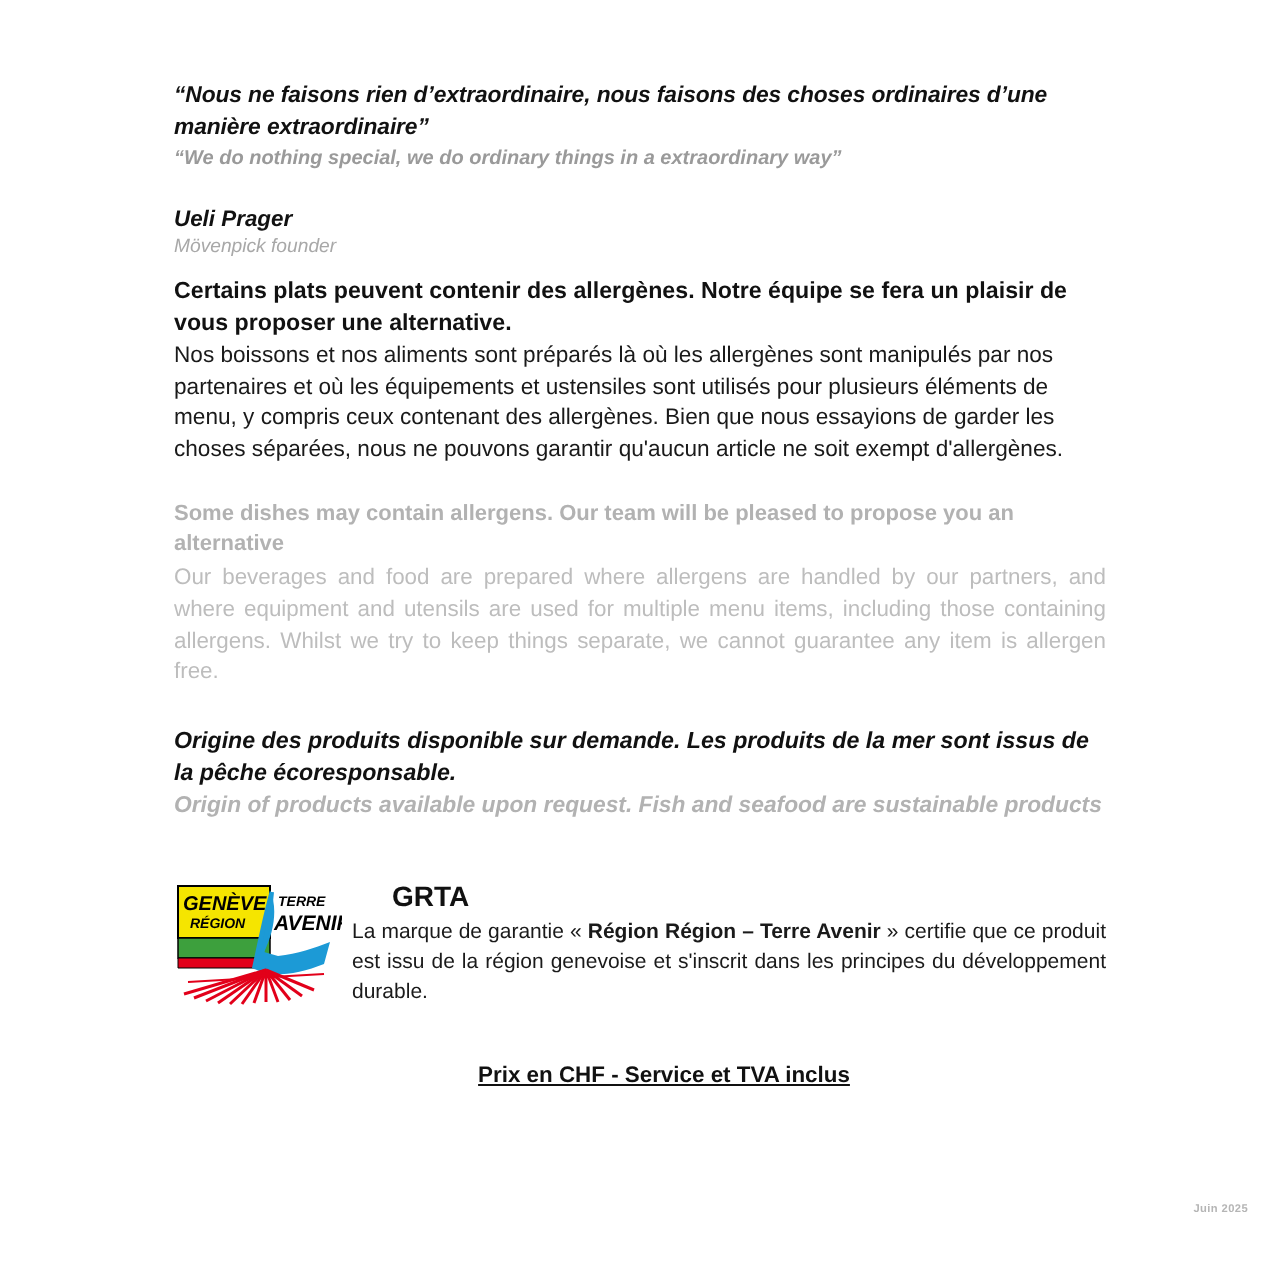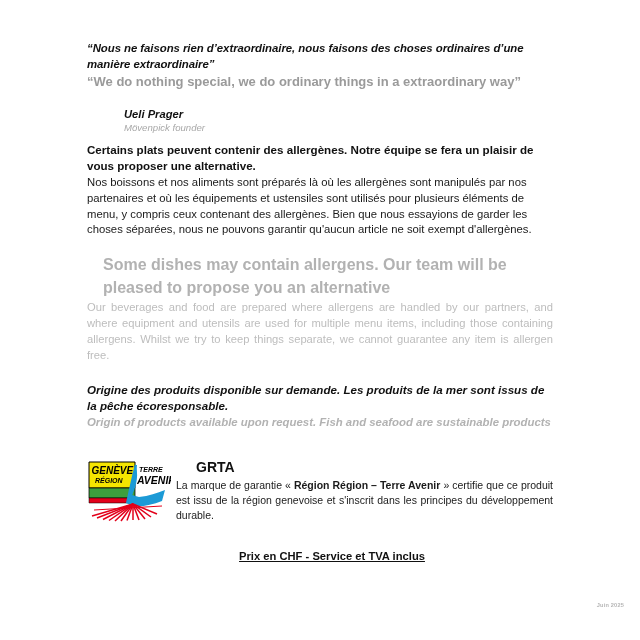--- a/index.html
+++ b/index.html
@@ -34,31 +34,31 @@
   
   .quote-fr {
     font-size: 11.4px;
     font-weight: bold;
     font-style: italic;
     line-height: 1.42;
     color: #111111;
     letter-spacing: -0.05px;
   }
   .quote-en {
-    font-size: 13px;
+    font-size: 10px;
     font-weight: bold;
     line-height: 1.45;
     color: #9a9a9a;
     margin-top: 1px;
+    font-style: italic;
   }
 
   
   .attrib {
     margin-top: 15px;
-    margin-left: 37px;
   }
   .attrib-name {
     font-size: 11.2px;
     font-weight: bold;
     font-style: italic;
     color: #111111;
     line-height: 1.34;
   }
   .attrib-role-fr {
     font-size: 9.6px;
@@ -90,25 +90,24 @@
     color: #1a1a1a;
     line-height: 1.40;
     margin-top: 1px;
   }
 
   
   .block-allerg-en {
     margin-top: 16px;
   }
   .lead-en {
-    font-size: 16px;
+    font-size: 11px;
     font-weight: bold;
     color: #b2b2b2;
     line-height: 1.40;
-    margin-left: 16px;
   }
   .body-en {
     font-size: 11.2px;
     color: #bdbdbd;
     line-height: 1.42;
     text-align: justify;
     margin-top: 1px;
   }
 
   

